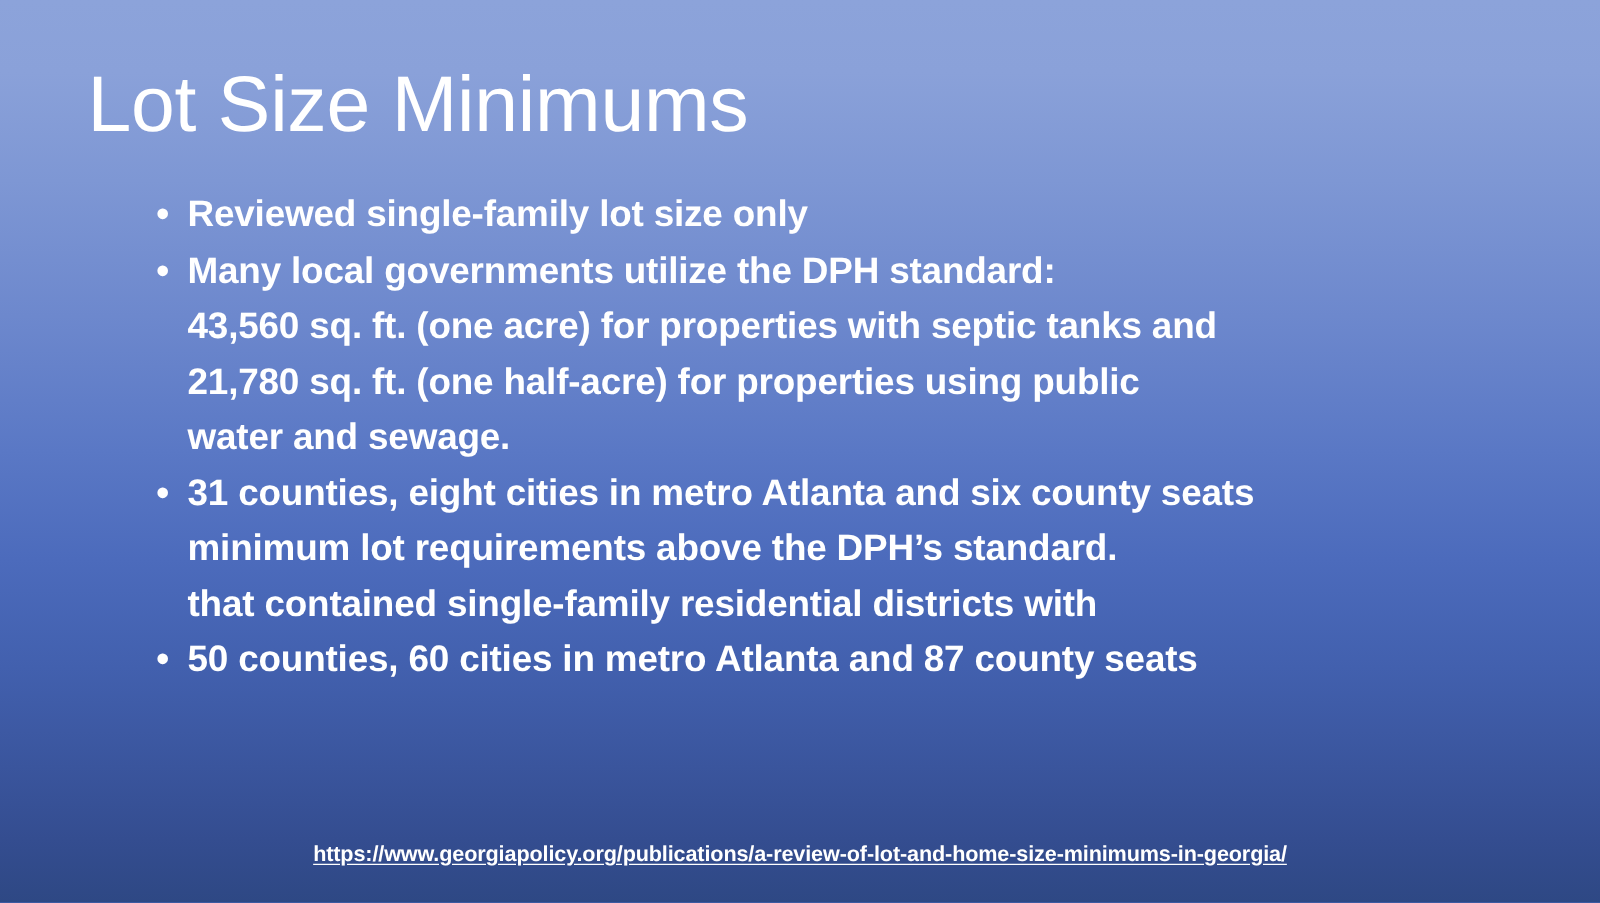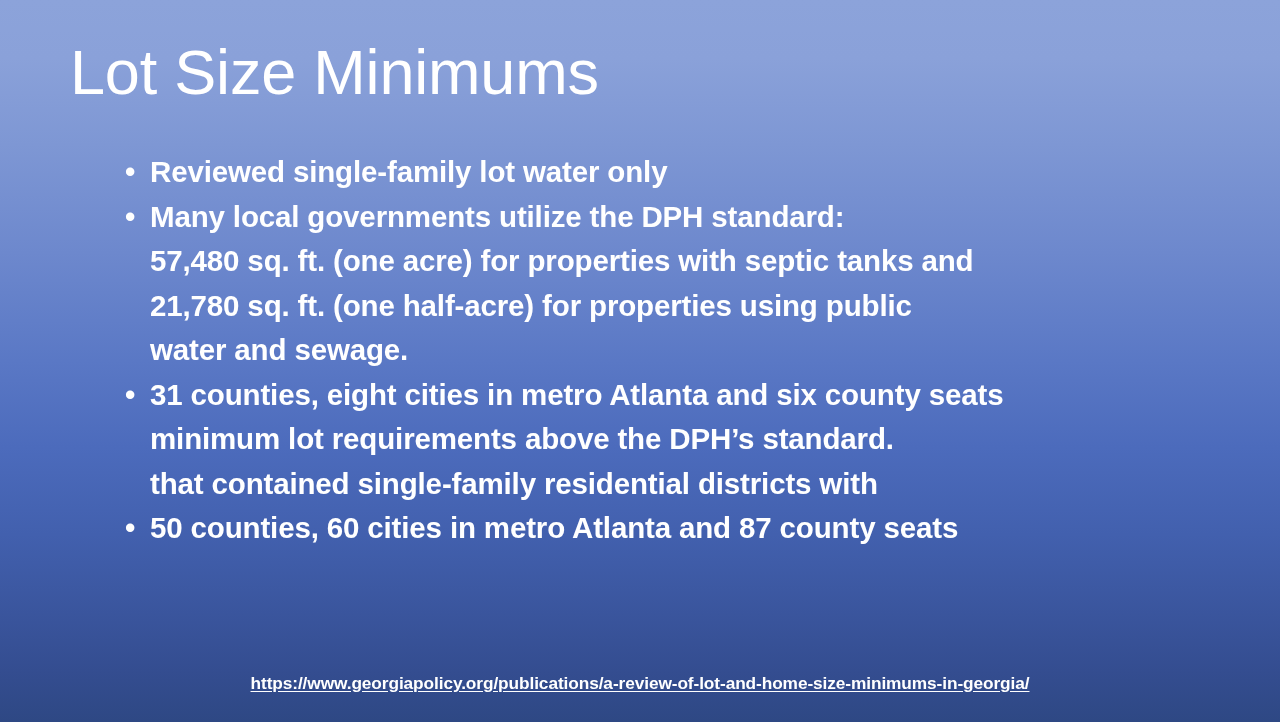--- a/index.html
+++ b/index.html
@@ -29,21 +29,21 @@
         #3a559d 85%,
         #344d90 93%,
         #2e4884 100%);
     overflow: hidden;
   }
 
   
   #title {
     position: absolute;
     left: 70px;
-    top: 37px;
+    top: 49px;
     width: 1150px;
     font-size: 63px;
     line-height: 1.12;
     font-weight: 300;
     color: #ffffff;
     letter-spacing: -0.2px;
     white-space: nowrap;
   }
 
   
@@ -101,27 +101,27 @@
 <body>
 
 <div id="slide">
 
   <div id="title">Lot Size Minimums</div>
 
   <div id="body-list">
 
     <div class="bullet-item">
       <span class="bullet-dot">•</span>
-      <span class="bline">Reviewed single-family lot water only</span>
+      <span class="bline">Reviewed single-family lot size only</span>
     </div>
 
     <div class="bullet-item">
       <span class="bullet-dot">•</span>
       <span class="bline">Many local governments utilize the DPH standard:</span>
-      <span class="bline">57,480 sq. ft. (one acre) for properties with septic tanks and</span>
+      <span class="bline">43,560 sq. ft. (one acre) for properties with septic tanks and</span>
       <span class="bline">21,780 sq. ft. (one half-acre) for properties using public</span>
       <span class="bline">water and sewage.</span>
     </div>
 
     <div class="bullet-item">
       <span class="bullet-dot">•</span>
       <span class="bline">31 counties, eight cities in metro Atlanta and six county seats</span>
       <span class="bline">minimum lot requirements above the DPH’s standard.</span>
       <span class="bline">that contained single-family residential districts with</span>
     </div>

